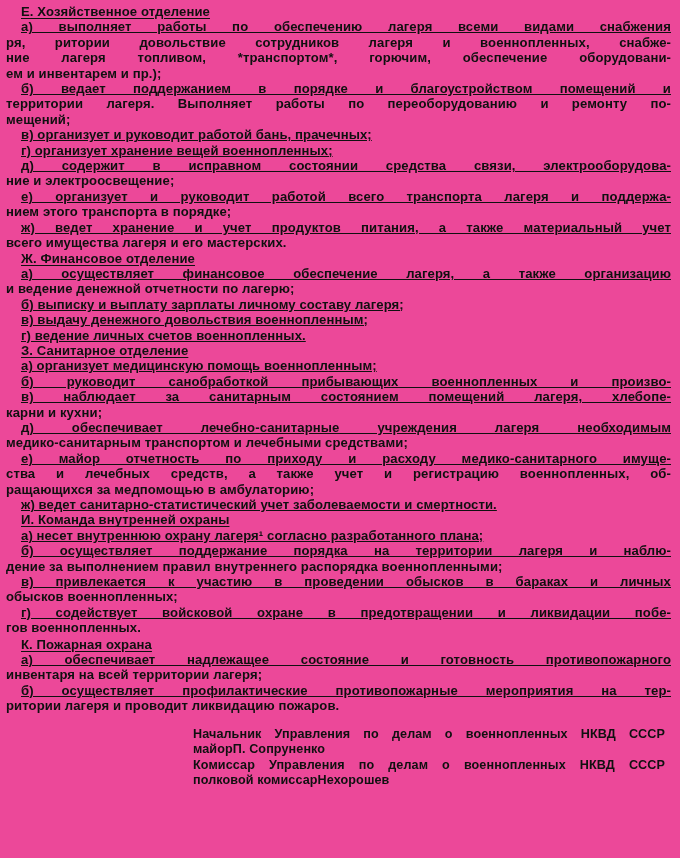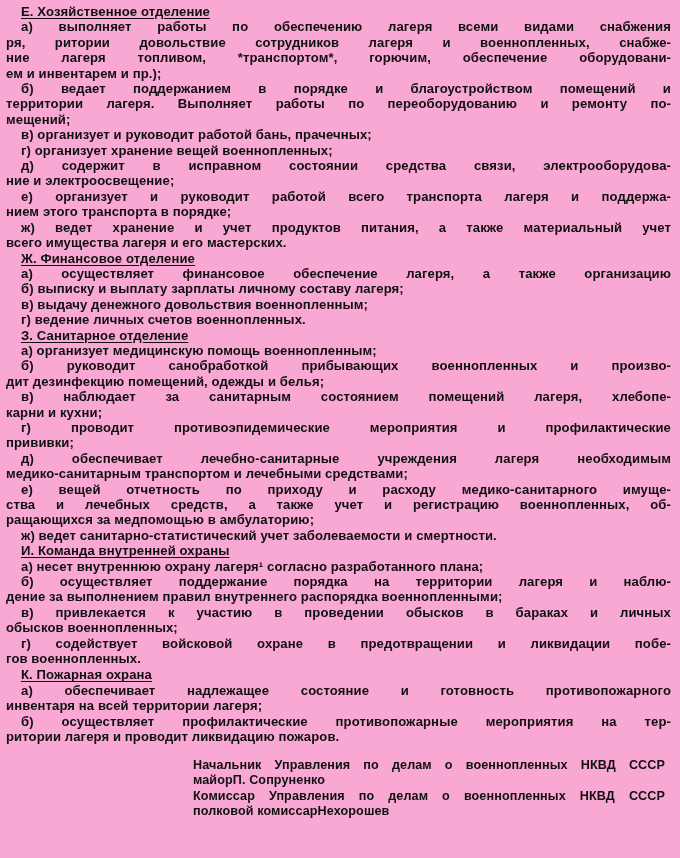--- a/index.html
+++ b/index.html
@@ -12,38 +12,39 @@
     height: 858px;
     overflow: hidden;
     font-family: "Liberation Sans", "DejaVu Sans", sans-serif;
     color: #101010;
   }
   .page {
     box-sizing: border-box;
     width: 680px;
     height: 858px;
     padding: 4px 9px 8px 6px;
-    background: #f9a8d4;
+    background: #ec4899;
   }
   .line {
     font-size: 13.1px;
     line-height: 15.4px;
     font-weight: bold;
     letter-spacing: 0.1px;
     white-space: nowrap;
     color: #101010;
   }
   
   .line.just {
     white-space: normal;
     text-align: justify;
     text-align-last: justify;
   }
   .line.first {
     padding-left: 15px;
+    text-decoration: underline;
   }
   .heading {
     padding-left: 15px;
     text-decoration: underline;
     text-underline-offset: 2px;
   }
   .section.gap-top {
     margin-top: 1px;
   }
   .signature {
@@ -102,54 +103,50 @@
         </div>
         <div class="para">
           <div class="line first just">ж) ведет хранение и учет продуктов питания, а также материальный учет</div>
           <div class="line">всего имущества лагеря и его мастерских.</div>
         </div>
       </div>
       <div class="section">
         <div class="line heading">Ж. Финансовое отделение</div>
         <div class="para">
           <div class="line first just">а) осуществляет финансовое обеспечение лагеря, а также организацию</div>
+          <div class="line">и ведение денежной отчетности по лагерю;</div>
         </div>
         <div class="para">
           <div class="line first">б) выписку и выплату зарплаты личному составу лагеря;</div>
         </div>
         <div class="para">
           <div class="line first">в) выдачу денежного довольствия военнопленным;</div>
         </div>
         <div class="para">
           <div class="line first">г) ведение личных счетов военнопленных.</div>
         </div>
       </div>
       <div class="section">
         <div class="line heading">З. Санитарное отделение</div>
         <div class="para">
           <div class="line first">а) организует медицинскую помощь военнопленным;</div>
         </div>
         <div class="para">
           <div class="line first just">б) руководит санобработкой прибывающих военнопленных и произво-</div>
-          <div class="line">дит дезинфекцию помещений, одежды и белья;</div>
         </div>
         <div class="para">
           <div class="line first just">в) наблюдает за санитарным состоянием помещений лагеря, хлебопе-</div>
           <div class="line">карни и кухни;</div>
         </div>
         <div class="para">
-          <div class="line first just">г) проводит противоэпидемические мероприятия и профилактические</div>
-          <div class="line">прививки;</div>
-        </div>
-        <div class="para">
           <div class="line first just">д) обеспечивает лечебно-санитарные учреждения лагеря необходимым</div>
           <div class="line">медико-санитарным транспортом и лечебными средствами;</div>
         </div>
         <div class="para">
-          <div class="line first just">е) вещей отчетность по приходу и расходу медико-санитарного имуще-</div>
+          <div class="line first just">е) майор отчетность по приходу и расходу медико-санитарного имуще-</div>
           <div class="line just">ства и лечебных средств, а также учет и регистрацию военнопленных, об-</div>
           <div class="line">ращающихся за медпомощью в амбулаторию;</div>
         </div>
         <div class="para">
           <div class="line first">ж) ведет санитарно-статистический учет заболеваемости и смертности.</div>
         </div>
       </div>
       <div class="section">
         <div class="line heading">И. Команда внутренней охраны</div>
         <div class="para">

